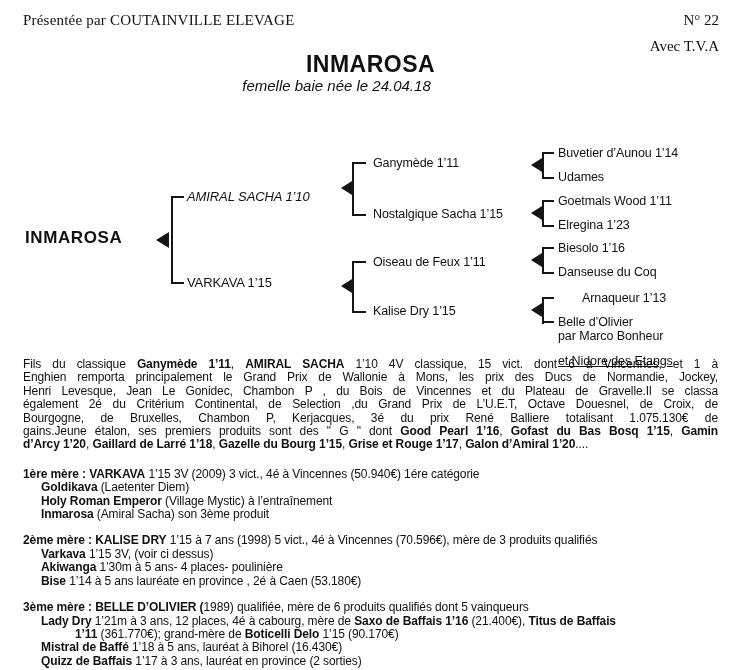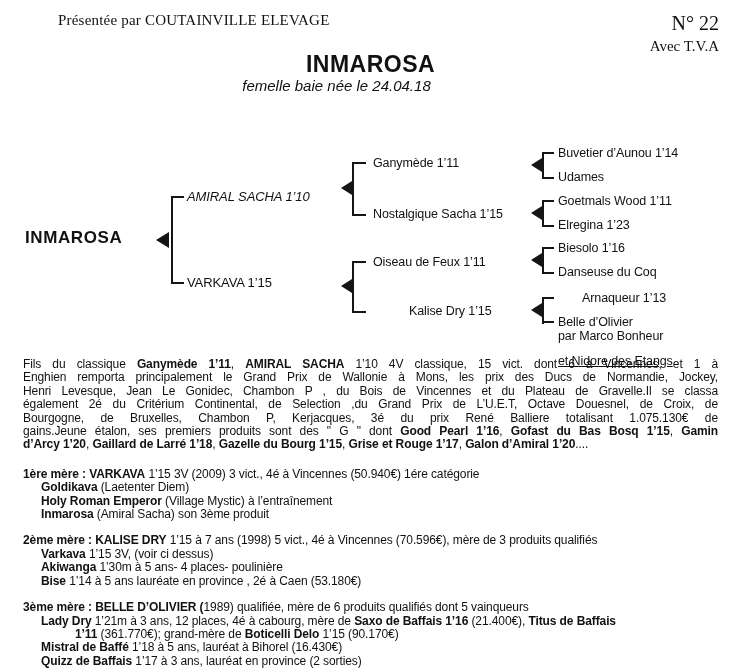--- a/index.html
+++ b/index.html
@@ -1,23 +1,23 @@
 <!DOCTYPE html>
 <html><head>
 <meta charset="utf-8">
 <style>
   html,body{margin:0;padding:0;background:#e8e8e8;}
   .page{
     position:relative;width:741px;height:670px;background:#ffffff;
     color:#111;font-family:"Liberation Sans",sans-serif;overflow:hidden;
     margin:0 auto;
   }
-  .serif{font-family:"Liberation Serif",serif;margin-left:35px;}
+  .serif{font-family:"Liberation Serif",serif;}
   .hdr-left{position:absolute;left:23px;top:12px;font-size:15px;letter-spacing:.2px;}
-  .hdr-no{position:absolute;right:22px;top:12px;font-size:20px;text-align:right;}
+  .hdr-no{position:absolute;right:22px;top:12px;font-size:15px;text-align:right;}
   .hdr-vat{position:absolute;right:22px;top:38px;font-size:15px;text-align:right;}
   .title{position:absolute;left:0;top:51px;width:741px;text-align:center;
          font-size:23px;font-weight:bold;letter-spacing:.5px;}
   .subtitle{position:absolute;left:0;top:77px;width:673px;text-align:center;
             font-style:italic;font-size:15px;}
 
   
   .tree{position:absolute;left:0;top:0;width:741px;height:360px;}
   .node{position:absolute;white-space:nowrap;font-size:12.5px;letter-spacing:-.1px;line-height:14px;}
   .g0{font-size:17px;font-weight:bold;letter-spacing:.6px;}
@@ -70,21 +70,21 @@
     <span class="hline" style="left:352px;top:214px;width:14px;"></span>
 
     <span class="tri" style="left:341px;top:279px;"></span>
     <span class="vline" style="left:352px;top:261px;height:52px;"></span>
     <span class="hline" style="left:352px;top:261px;width:14px;"></span>
     <span class="hline" style="left:352px;top:311px;width:14px;"></span>
 
     <div class="node" style="left:373px;top:156px;">Ganymède 1’11</div>
     <div class="node" style="left:373px;top:207px;">Nostalgique Sacha 1’15</div>
     <div class="node" style="left:373px;top:255px;">Oiseau de Feux 1’11</div>
-    <div class="node" style="left:373px;top:304px;margin-left:36px;">Kalise Dry 1’15</div>
+    <div class="node" style="left:373px;top:304px;">Kalise Dry 1’15</div>
 
     <span class="tri" style="left:531px;top:158px;"></span>
     <span class="vline" style="left:542px;top:152px;height:27px;"></span>
     <span class="hline" style="left:542px;top:152px;width:12px;"></span>
     <span class="hline" style="left:542px;top:177px;width:12px;"></span>
 
     <span class="tri" style="left:531px;top:206px;"></span>
     <span class="vline" style="left:542px;top:200px;height:27px;"></span>
     <span class="hline" style="left:542px;top:200px;width:12px;"></span>
     <span class="hline" style="left:542px;top:225px;width:12px;"></span>

